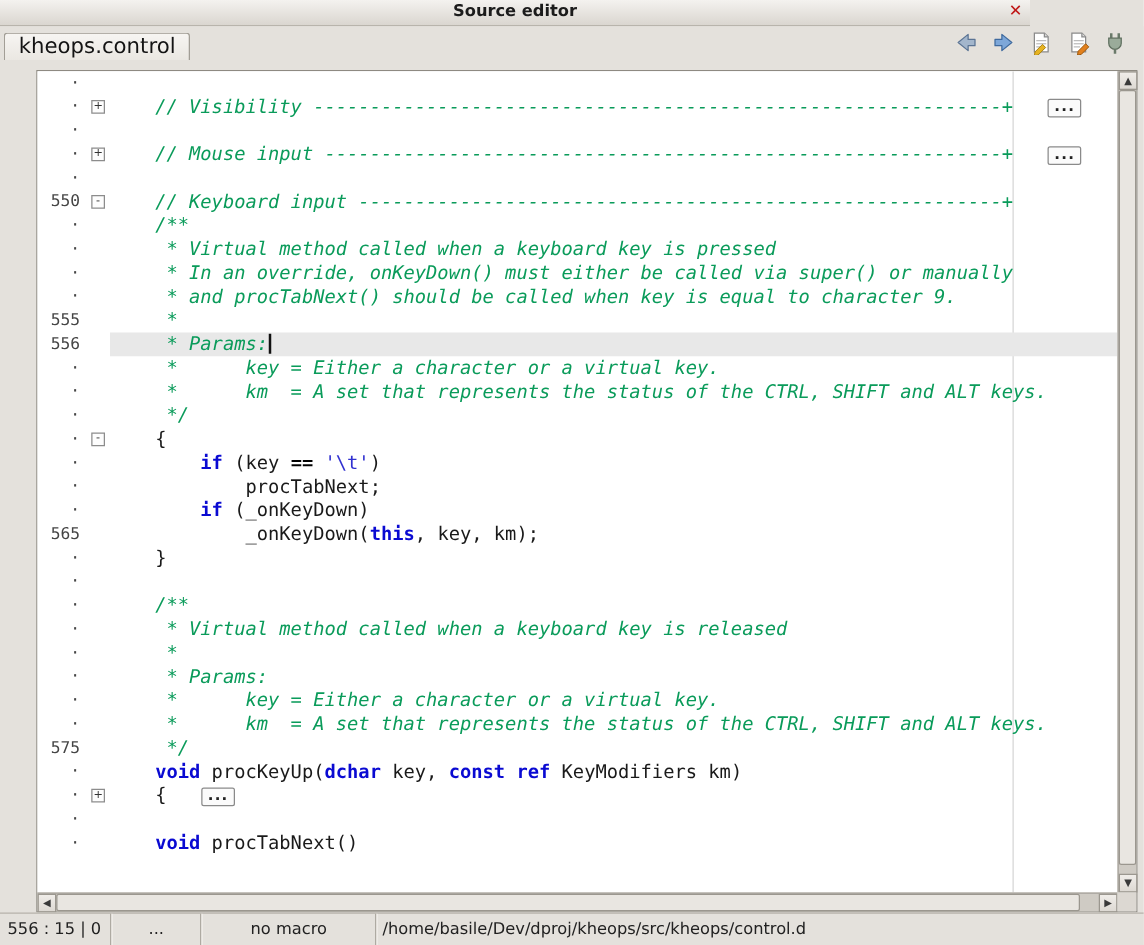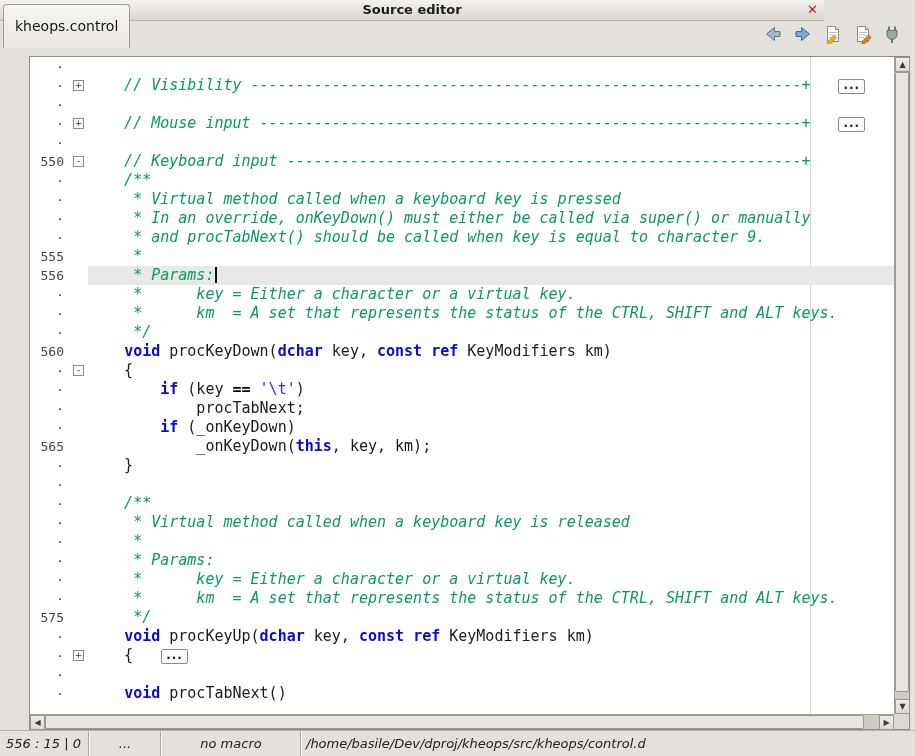--- a/index.html
+++ b/index.html
@@ -15,24 +15,24 @@
     border-bottom:1px solid #b8b4ac;
     text-align:center;font-size:13px;font-weight:bold;color:#1c1c1c;line-height:20px;
   }
   .close-btn{
     position:absolute;right:6px;top:0;line-height:20px;
     color:var(--c-close_button,#c01818);font-size:13px;font-weight:bold;cursor:default;
   }
   
   .tabbar{position:absolute;left:0;top:21px;width:915px;height:27px;background:#e4e1dc;}
   .tab{
-    position:absolute;left:3px;bottom:0;height:21px;padding:11px 11px;
+    position:absolute;left:3px;bottom:0;height:21px;padding:0 11px;
     background:linear-gradient(#f7f5f2,#eae7e2);
     border:1px solid #a29e96;border-bottom:none;border-radius:3px 3px 0 0;
-    font-size:14px;line-height:21px;color:#141414;
+    font-size:17px;line-height:21px;color:#141414;
   }
   .tool-icons{position:absolute;right:12px;top:3px;display:flex;gap:10px;align-items:center;}
   .ticon{width:20px;height:20px;display:block;}
   
   .editor-frame{
     position:absolute;left:29px;top:56px;width:881px;height:674px;
     border:1px solid #8e8a82;background:#fff;box-sizing:border-box;
   }
   .code-view{
     position:absolute;left:0;top:0;right:15px;bottom:15px;overflow:hidden;background:#fff;
@@ -77,21 +77,21 @@
   .h-right{right:0;top:0;width:15px;height:15px;}
   .vthumb{position:absolute;left:0;right:0;top:15px;bottom:22px;background:#e9e6e1;border:1px solid #9b978f;border-radius:2px;box-sizing:border-box;}
   .hthumb{position:absolute;top:0;bottom:0;left:15px;right:30px;background:#e9e6e1;border:1px solid #9b978f;border-radius:2px;box-sizing:border-box;}
   .corner{position:absolute;right:0;bottom:0;width:15px;height:15px;background:#dcd8d2;}
   
   .statusbar{
     position:absolute;left:0;top:730px;width:915px;height:26px;
     background:#e4e1dc;border-top:1px solid #b6b2aa;box-sizing:border-box;
     display:flex;align-items:center;font-size:13px;color:#222;
   }
-  .sb-sec{height:100%;line-height:25px;box-sizing:border-box;white-space:nowrap;overflow:hidden;font-style:italic;}
+  .sb-sec{height:100%;line-height:25px;box-sizing:border-box;white-space:nowrap;overflow:hidden;}
   .sb-caret{width:88px;padding-left:6px;}
   .sb-dots{width:70px;text-align:center;}
   .sb-macro{width:138px;text-align:center;}
   .sb-path{flex:1;padding-left:4px;}
   .sb-sep{width:0;height:100%;border-left:1px solid #aeaaa2;border-right:1px solid #f7f5f2;}
 </style>
 </head>
 <body>
 
 <div class="titlebar">
@@ -221,25 +221,20 @@
         </div>
         <div class="row">
           <span class="lnum">·</span>
           <span class="foldcol"></span>
           <span class="codecell"><span class="seg cmt">     *      km  = A set that represents the status of the CTRL, SHIFT and ALT keys.</span></span>
         </div>
         <div class="row">
           <span class="lnum">·</span>
           <span class="foldcol"></span>
           <span class="codecell"><span class="seg cmt">     */</span></span>
-        </div>
-        <div class="row">
-          <span class="lnum">560</span>
-          <span class="foldcol"></span>
-          <span class="codecell"><span class="seg txt">    </span><span class="seg kw">void</span><span class="seg txt"> procKeyDown(</span><span class="seg kw">dchar</span><span class="seg txt"> key, </span><span class="seg kw">const</span><span class="seg txt"> </span><span class="seg kw">ref</span><span class="seg txt"> KeyModifiers km)</span></span>
         </div>
         <div class="row">
           <span class="lnum">·</span>
           <span class="foldcol">
             <span class="foldbox">-</span>
           </span>
           <span class="codecell"><span class="seg txt">    {</span></span>
         </div>
         <div class="row">
           <span class="lnum">·</span>

